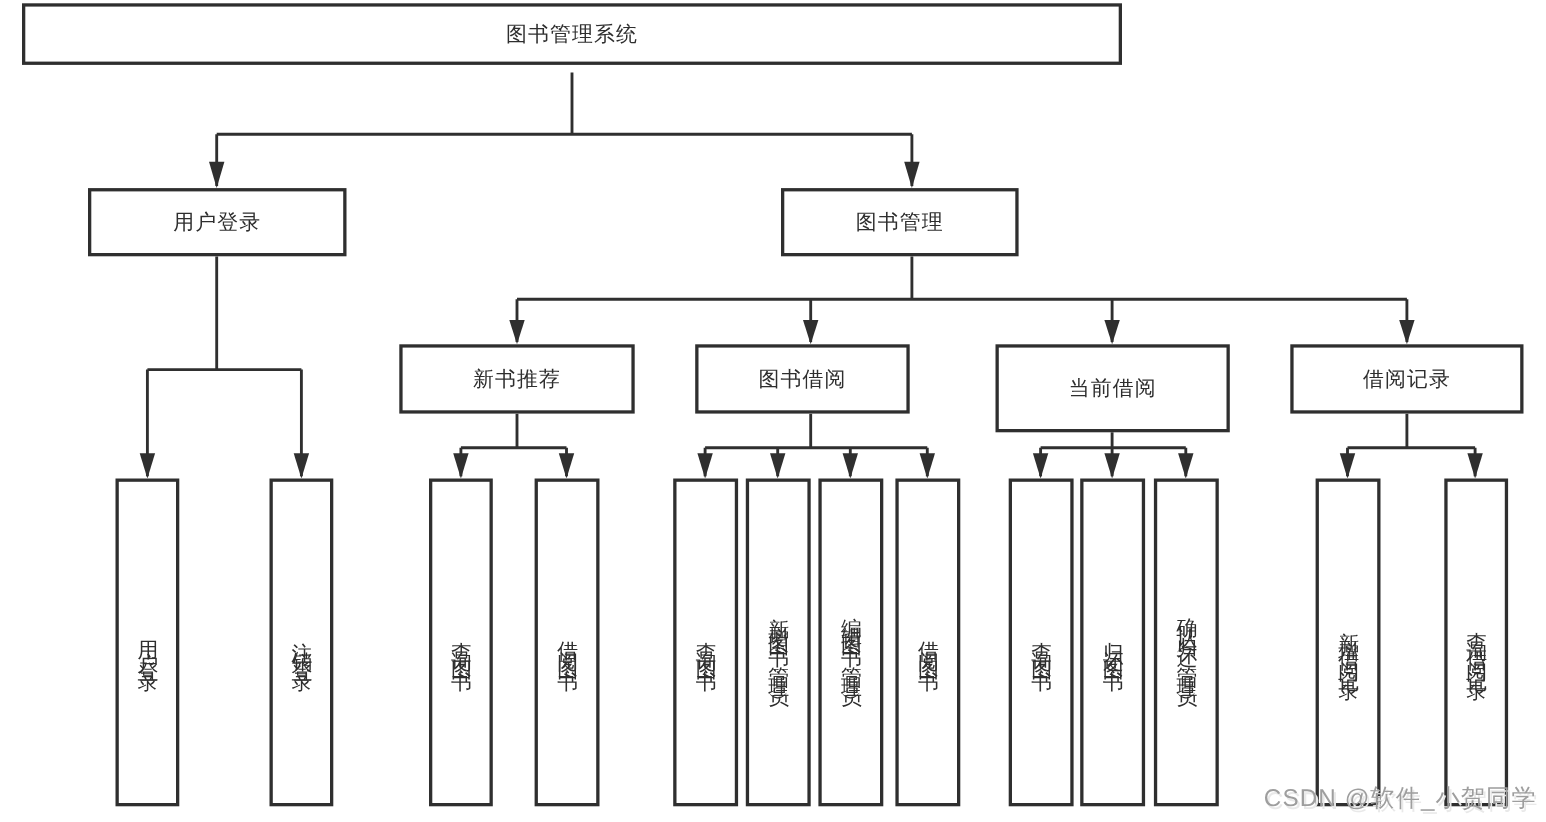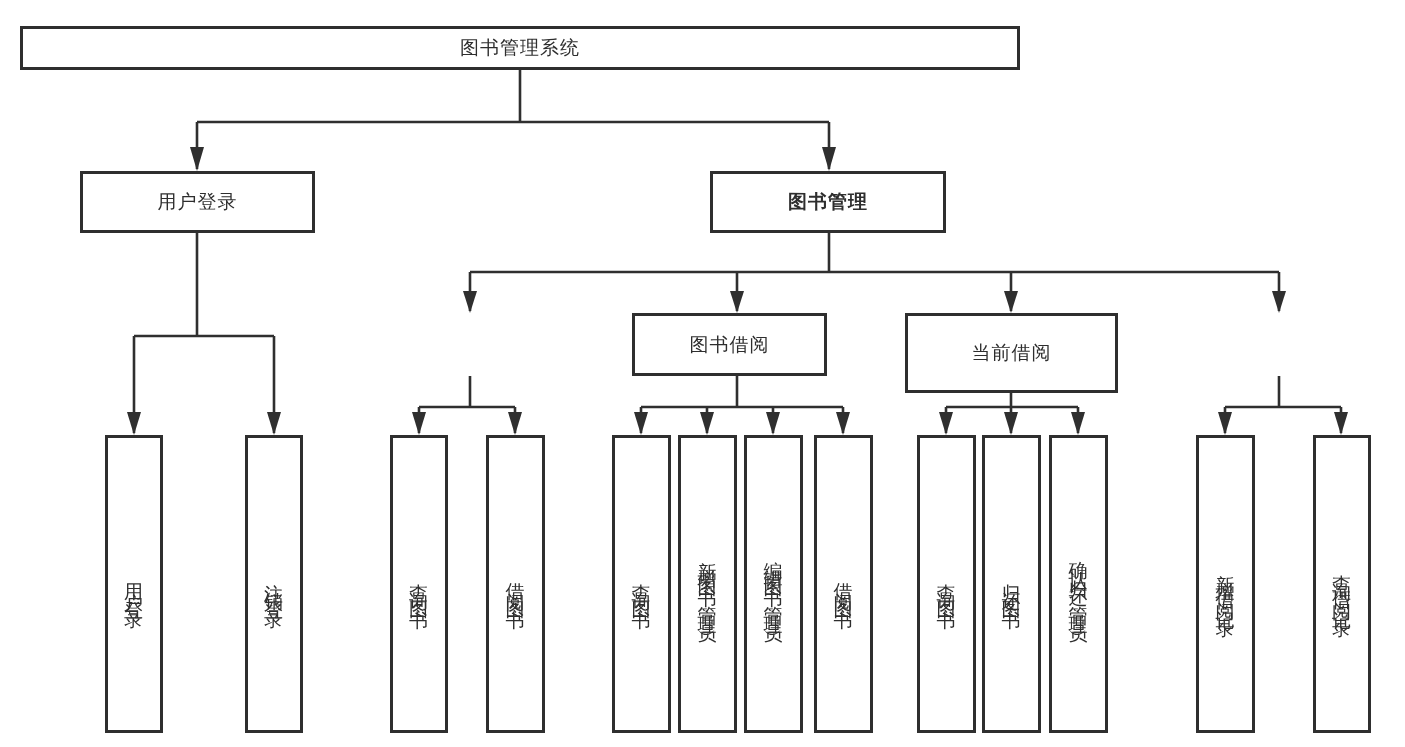--- a/index.html
+++ b/index.html
@@ -112,39 +112,42 @@
     <polygon points="836,412 850,412 843,435"></polygon>
 
     <polygon points="939,412 953,412 946,435"></polygon>
     <polygon points="1004,412 1018,412 1011,435"></polygon>
     <polygon points="1071,412 1085,412 1078,435"></polygon>
 
     <polygon points="1218,412 1232,412 1225,435"></polygon>
     <polygon points="1334,412 1348,412 1341,435"></polygon>
   </svg>
 
-  <div class="node" style="left:20px;top:26px;width:1000px;height:44px;">图书管理系统</div>
+  <div class="node" style="left:20px;top:3px;width:1000px;height:56px;">图书管理系统</div>
 
   <div class="node" style="left:80px;top:171px;width:235px;height:62px;">用户登录</div>
-  <div class="node" style="left:710px;top:171px;width:236px;height:62px;font-weight:bold;">图书管理</div>
+  <div class="node" style="left:710px;top:171px;width:216px;height:62px;">图书管理</div>
 
+  <div class="node" style="left:363px;top:313px;width:214px;height:63px;">新书推荐</div>
   <div class="node" style="left:632px;top:313px;width:195px;height:63px;">图书借阅</div>
   <div class="node" style="left:905px;top:313px;width:213px;height:80px;">当前借阅</div>
+  <div class="node" style="left:1173px;top:313px;width:212px;height:63px;">借阅记录</div>
 
   <div class="node v-node" style="left:105px;top:435px;width:58px;height:298px;">用户登录</div>
   <div class="node v-node" style="left:245px;top:435px;width:58px;height:298px;">注销登录</div>
 
   <div class="node v-node" style="left:390px;top:435px;width:58px;height:298px;">查询图书</div>
   <div class="node v-node" style="left:486px;top:435px;width:59px;height:298px;">借阅图书</div>
 
   <div class="node v-node" style="left:612px;top:435px;width:59px;height:298px;">查询图书</div>
   <div class="node v-node" style="left:678px;top:435px;width:59px;height:298px;">新增图书（管理员）</div>
   <div class="node v-node" style="left:744px;top:435px;width:59px;height:298px;">编辑图书（管理员）</div>
   <div class="node v-node" style="left:814px;top:435px;width:59px;height:298px;">借阅图书</div>
 
   <div class="node v-node" style="left:917px;top:435px;width:59px;height:298px;">查询图书</div>
   <div class="node v-node" style="left:982px;top:435px;width:59px;height:298px;">归还图书</div>
   <div class="node v-node" style="left:1049px;top:435px;width:59px;height:298px;">确认归还（管理员）</div>
 
   <div class="node v-node" style="left:1196px;top:435px;width:59px;height:298px;">新增借阅记录</div>
   <div class="node v-node" style="left:1313px;top:435px;width:58px;height:298px;">查询借阅记录</div>
 
+  <div class="watermark">CSDN @软件_小贺同学</div>
 </div>
 
 </body></html>

